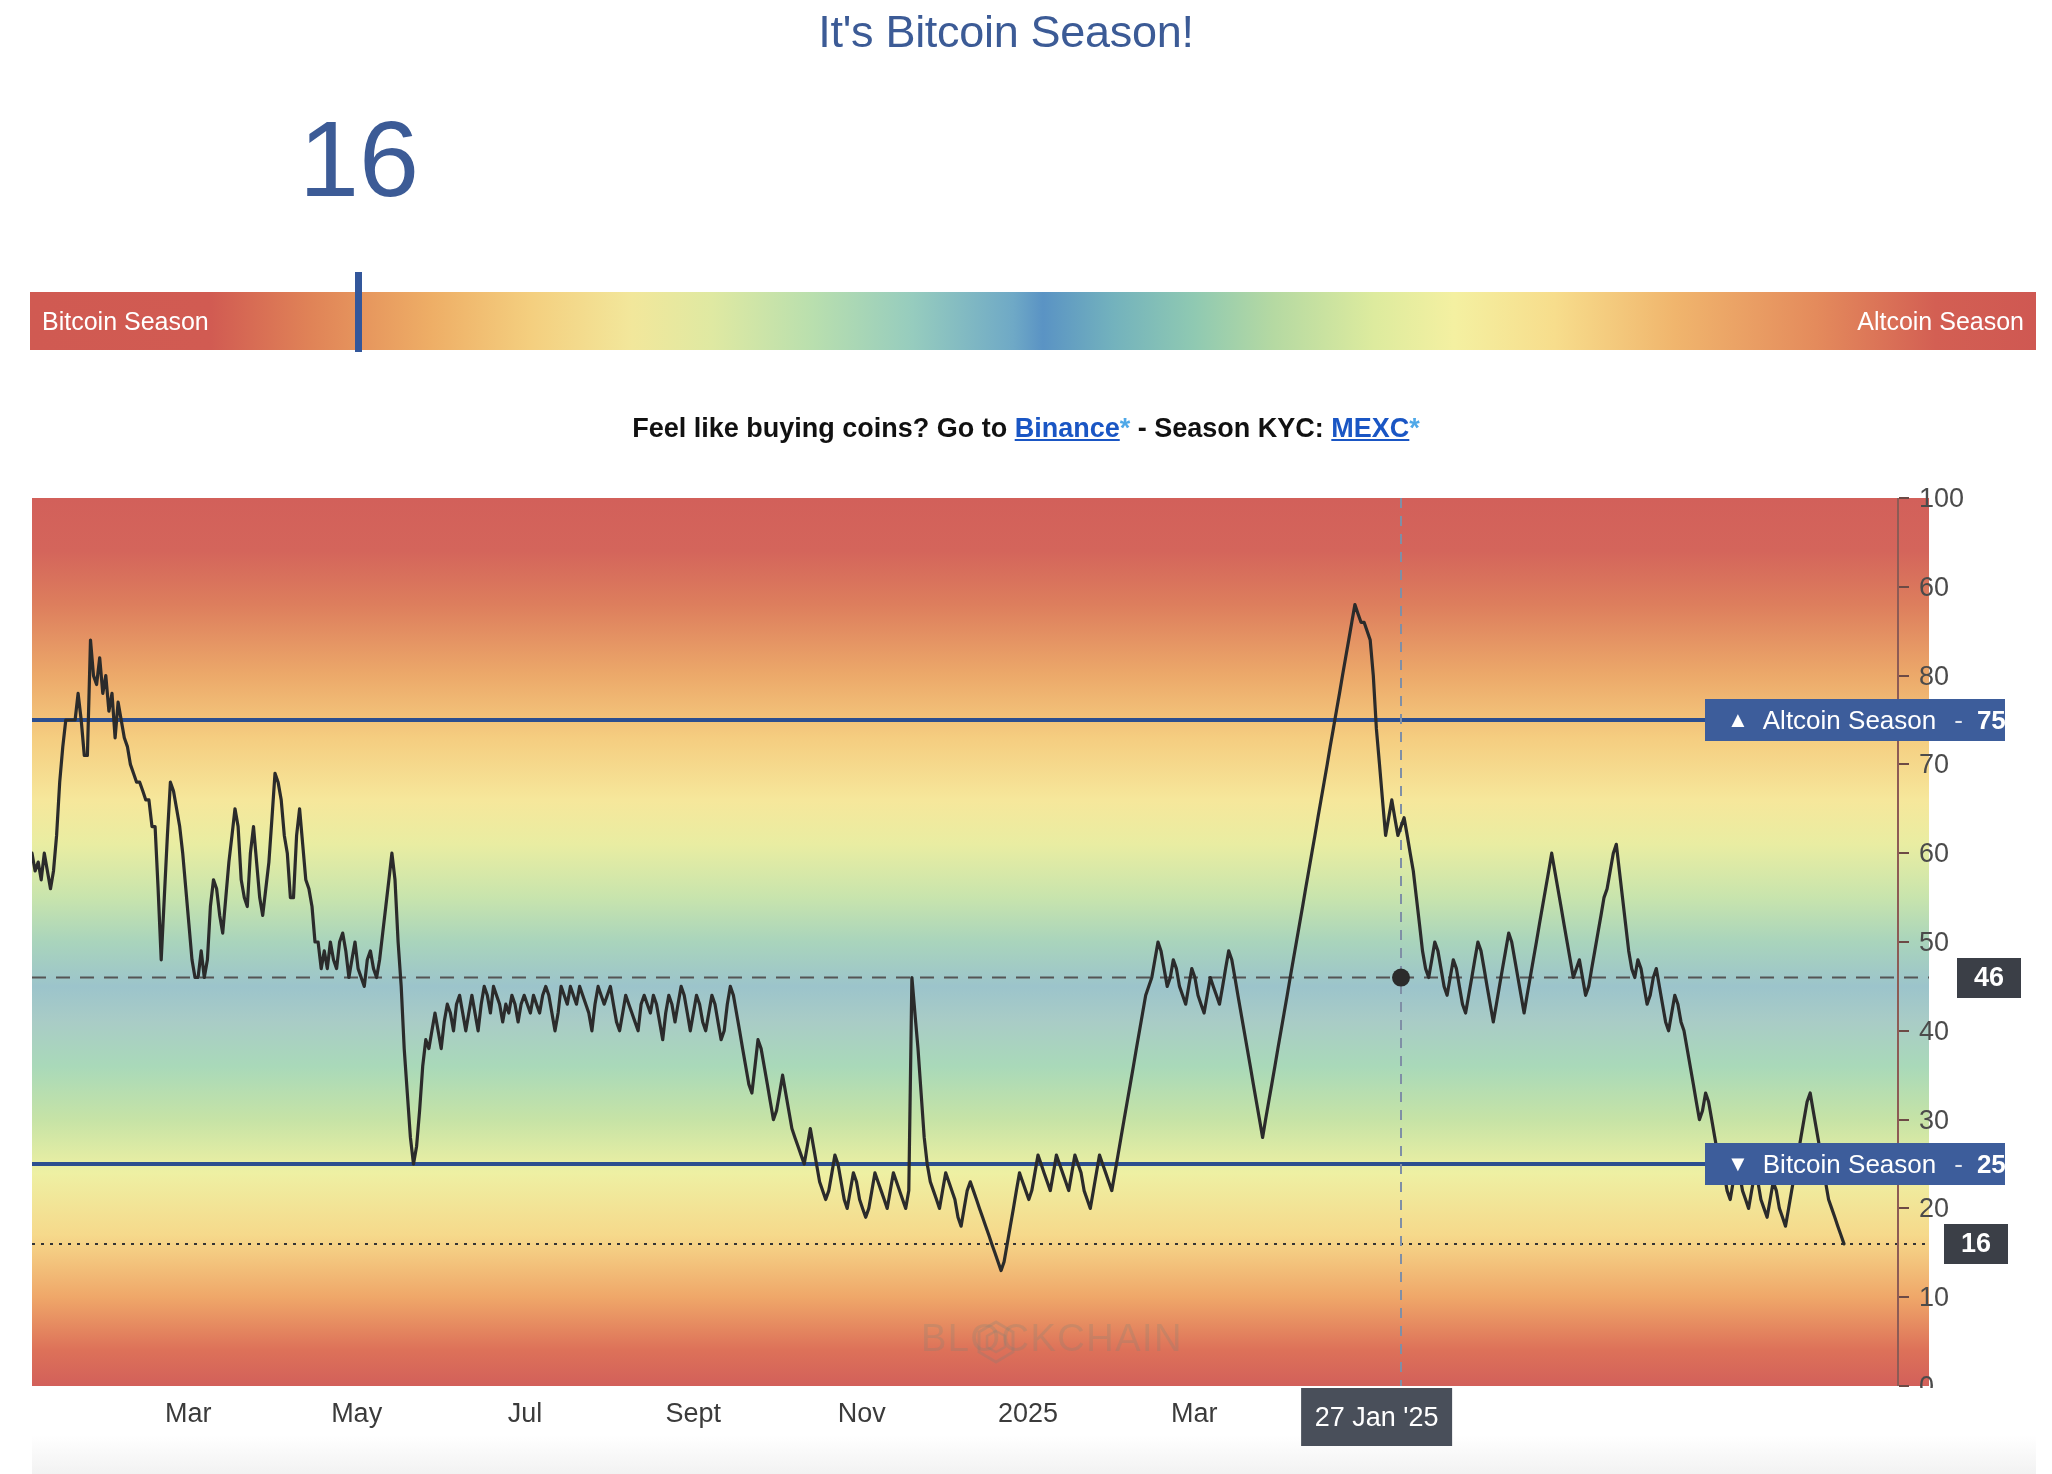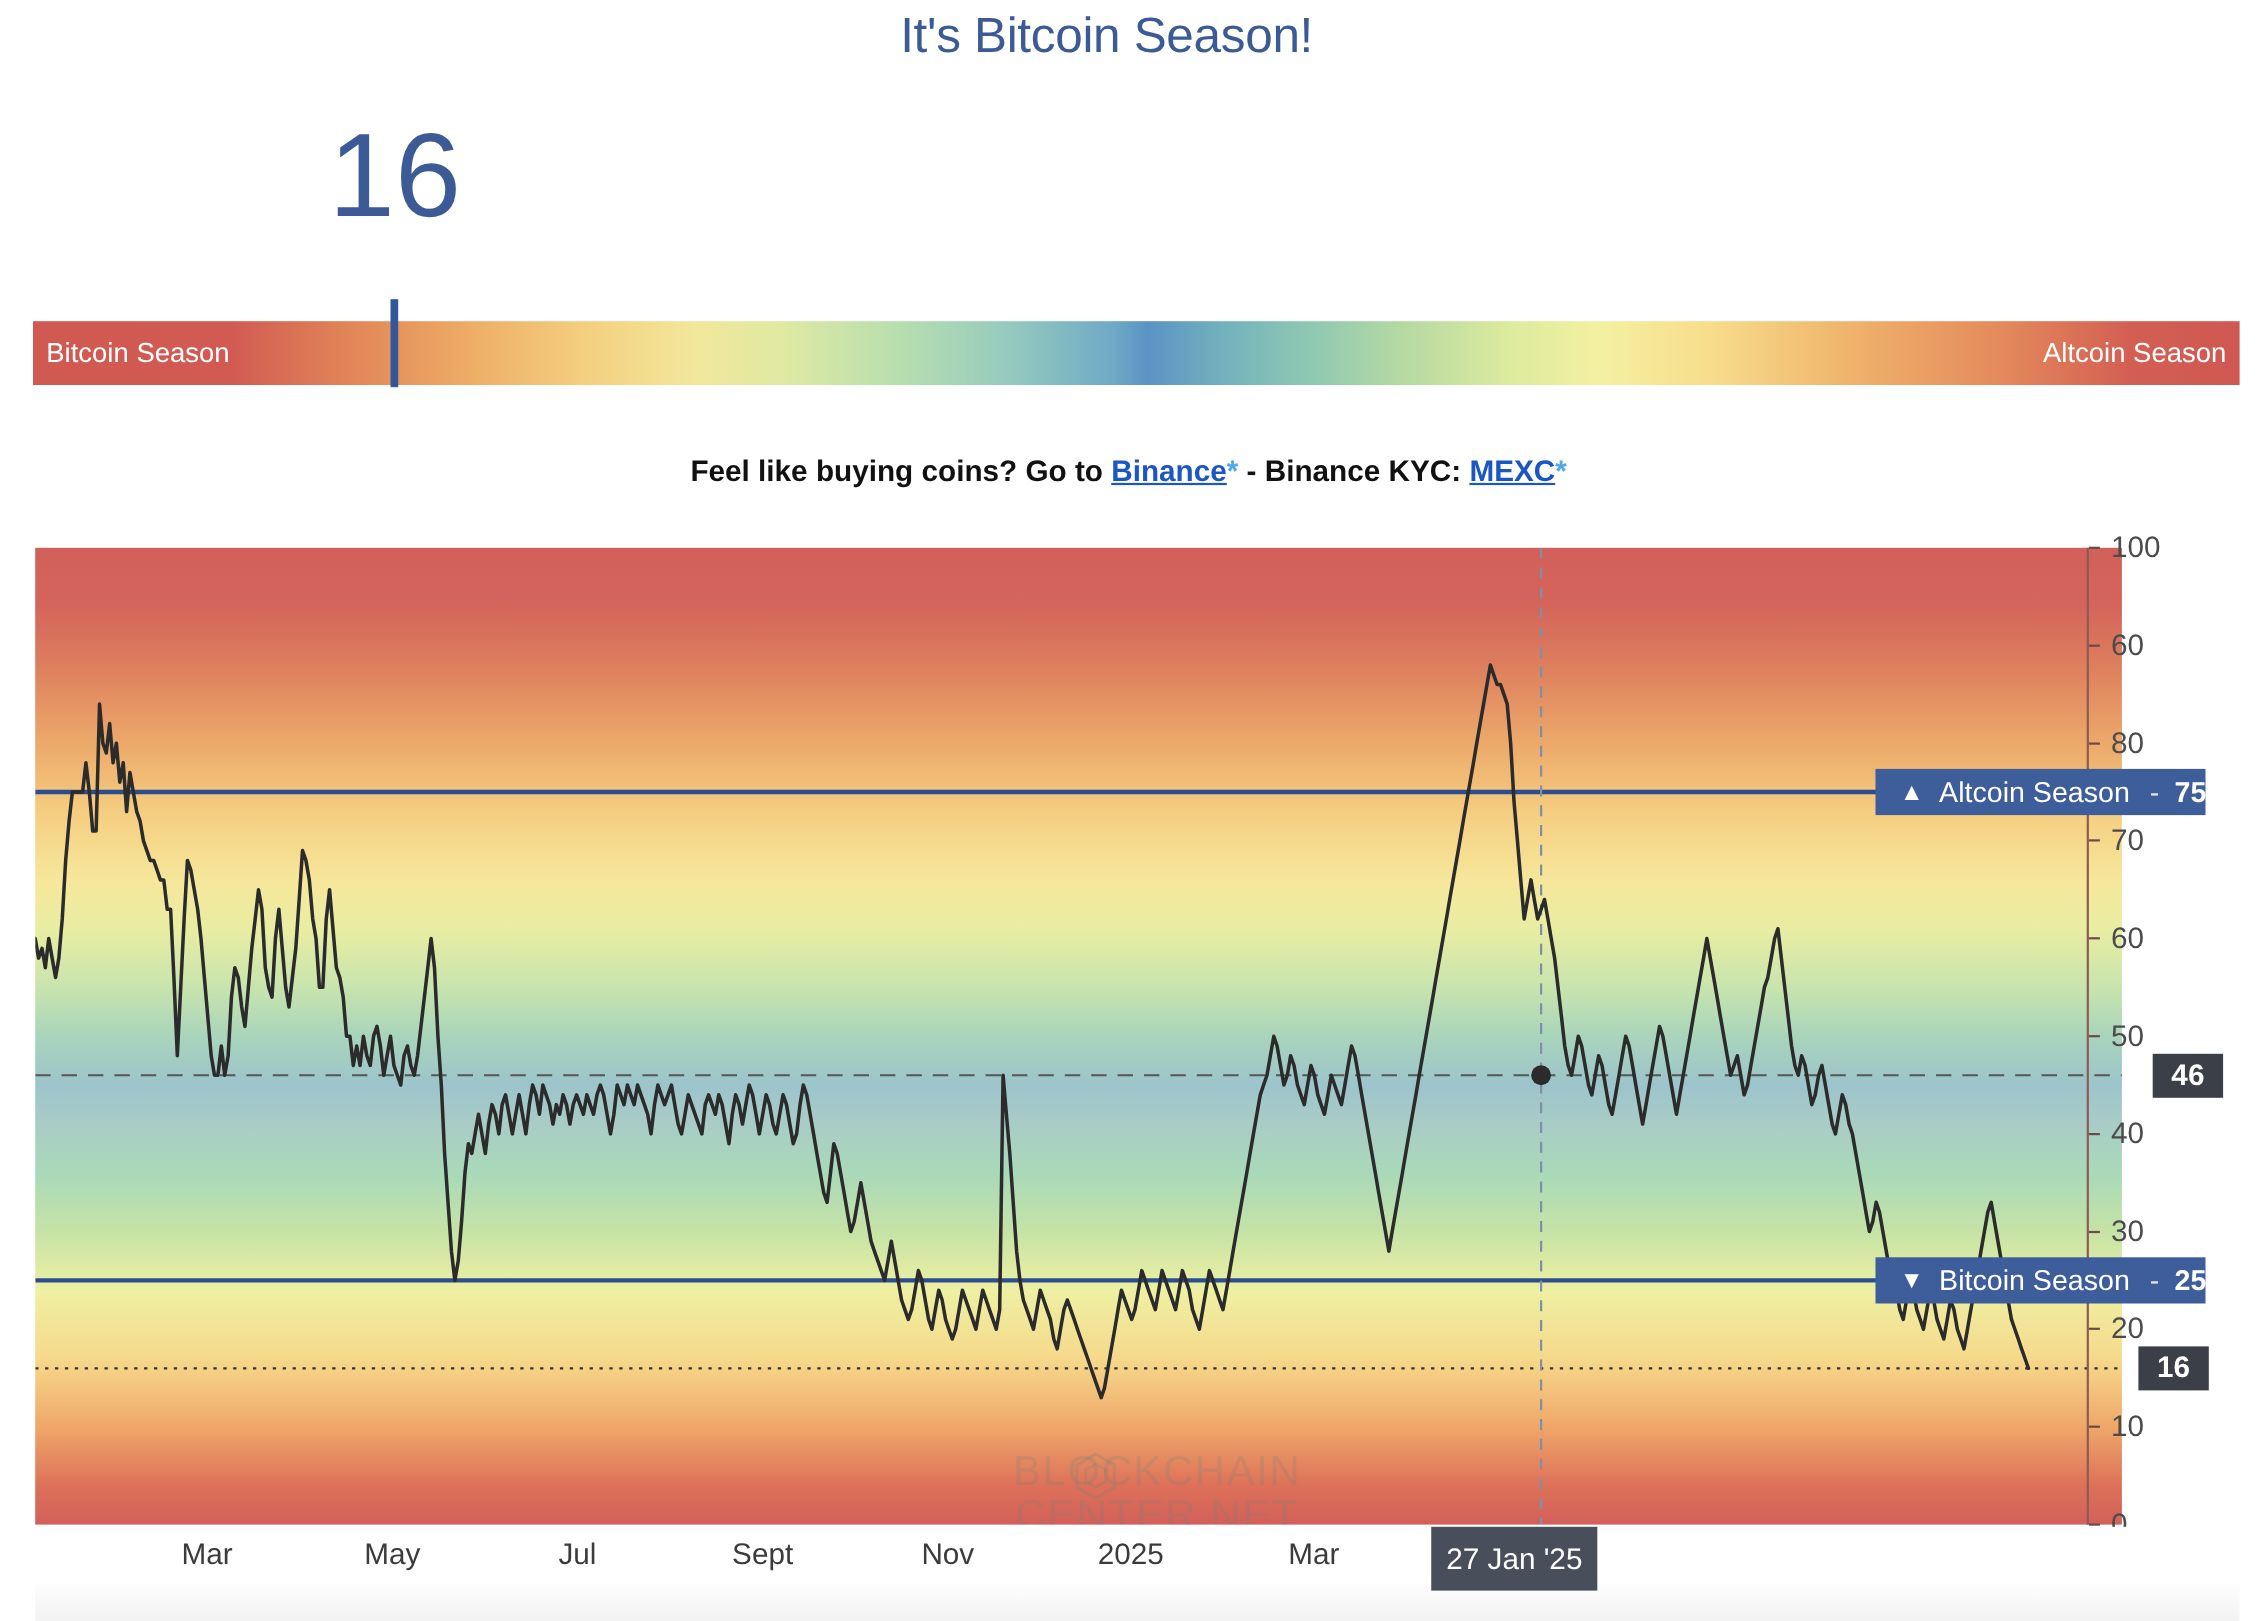--- a/index.html
+++ b/index.html
@@ -293,38 +293,37 @@
 
 <div id="index-value">16</div>
 
 <div id="index-marker"></div>
 <div id="season-bar">
   <span class="season-bar-label" id="season-label-left">Bitcoin Season</span>
   <span class="season-bar-label" id="season-label-right">Altcoin Season</span>
 </div>
 
 <div id="promo-line">
-  <span>Feel like buying coins? Go to </span><a href="#">Binance</a><span class="promo-star">*</span><span> - Binance KYC: </span><a href="#">MEXC</a><span class="promo-star">*</span>
+  <span>Feel like buying coins? Go to </span><a href="#">Binance</a><span class="promo-star">*</span><span> - Season KYC: </span><a href="#">MEXC</a><span class="promo-star">*</span>
 </div>
 
 <div id="chart-frame">
   <div id="chart-plot">
     <svg id="chart-svg" width="1897" height="888">
         <line x1="0" x2="1897" y1="479.52" y2="479.52" stroke="#555555" stroke-width="2" stroke-dasharray="14,10"></line>
         <line x1="0" x2="1897" y1="745.92" y2="745.92" stroke="#333333" stroke-width="2" stroke-dasharray="3,6"></line>
         <line x1="0" x2="1897" y1="222" y2="222" stroke="#2b4e8f" stroke-width="4"></line>
         <line x1="0" x2="1897" y1="666" y2="666" stroke="#2b4e8f" stroke-width="4"></line>
         <line x1="1369" x2="1369" y1="0" y2="888" stroke="#7f8fa6" stroke-width="2" stroke-dasharray="10,8"></line>
         <polyline points="0.0,355.2 3.1,373.0 6.2,364.1 9.2,381.8 12.3,355.2 15.4,373.0 18.5,390.7 21.5,373.0 24.6,337.4 27.7,284.2 30.8,248.6 33.8,222.0 36.9,222.0 40.0,222.0 43.1,222.0 46.1,195.4 49.2,222.0 52.3,257.5 55.4,257.5 58.5,142.1 61.5,177.6 64.6,186.5 67.7,159.8 70.8,195.4 73.8,177.6 76.9,213.1 80.0,195.4 83.1,239.8 86.1,204.2 89.2,222.0 92.3,239.8 95.4,248.6 98.4,266.4 101.5,275.3 104.6,284.2 107.7,284.2 110.8,293.0 113.8,301.9 116.9,301.9 120.0,328.6 123.1,328.6 126.1,390.7 129.2,461.8 132.3,399.6 135.4,337.4 138.4,284.2 141.5,293.0 144.6,310.8 147.7,328.6 150.7,355.2 153.8,390.7 156.9,426.2 160.0,461.8 163.0,479.5 166.1,479.5 169.2,452.9 172.3,479.5 175.4,461.8 178.4,408.5 181.5,381.8 184.6,390.7 187.7,417.4 190.7,435.1 193.8,399.6 196.9,364.1 200.0,337.4 203.0,310.8 206.1,328.6 209.2,381.8 212.3,399.6 215.3,408.5 218.4,355.2 221.5,328.6 224.6,364.1 227.7,399.6 230.7,417.4 233.8,390.7 236.9,364.1 240.0,319.7 243.0,275.3 246.1,284.2 249.2,301.9 252.3,337.4 255.3,355.2 258.4,399.6 261.5,399.6 264.6,337.4 267.6,310.8 270.7,346.3 273.8,381.8 276.9,390.7 280.0,408.5 283.0,444.0 286.1,444.0 289.2,470.6 292.3,452.9 295.3,470.6 298.4,444.0 301.5,461.8 304.6,470.6 307.6,444.0 310.7,435.1 313.8,452.9 316.9,479.5 319.9,461.8 323.0,444.0 326.1,470.6 329.2,479.5 332.3,488.4 335.3,461.8 338.4,452.9 341.5,470.6 344.6,479.5 347.6,461.8 350.7,435.1 353.8,408.5 356.9,381.8 359.9,355.2 363.0,381.8 366.1,444.0 369.2,488.4 372.2,550.6 375.3,595.0 378.4,639.4 381.5,666.0 384.6,648.2 387.6,612.7 390.7,568.3 393.8,541.7 396.9,550.6 399.9,532.8 403.0,515.0 406.1,532.8 409.2,550.6 412.2,523.9 415.3,506.2 418.4,515.0 421.5,532.8 424.5,506.2 427.6,497.3 430.7,515.0 433.8,532.8 436.8,515.0 439.9,497.3 443.0,515.0 446.1,532.8 449.2,506.2 452.2,488.4 455.3,497.3 458.4,515.0 461.5,488.4 464.5,497.3 467.6,506.2 470.7,523.9 473.8,506.2 476.8,515.0 479.9,497.3 483.0,506.2 486.1,523.9 489.1,506.2 492.2,497.3 495.3,506.2 498.4,515.0 501.5,497.3 504.5,506.2 507.6,515.0 510.7,497.3 513.8,488.4 516.8,497.3 519.9,515.0 523.0,532.8 526.1,515.0 529.1,488.4 532.2,497.3 535.3,506.2 538.4,488.4 541.4,497.3 544.5,506.2 547.6,488.4 550.7,497.3 553.8,506.2 556.8,515.0 559.9,532.8 563.0,506.2 566.1,488.4 569.1,497.3 572.2,506.2 575.3,497.3 578.4,488.4 581.4,506.2 584.5,523.9 587.6,532.8 590.7,515.0 593.7,497.3 596.8,506.2 599.9,515.0 603.0,523.9 606.1,532.8 609.1,506.2 612.2,497.3 615.3,506.2 618.4,515.0 621.4,497.3 624.5,506.2 627.6,523.9 630.7,541.7 633.7,515.0 636.8,497.3 639.9,506.2 643.0,523.9 646.0,506.2 649.1,488.4 652.2,497.3 655.3,515.0 658.3,532.8 661.4,515.0 664.5,497.3 667.6,506.2 670.7,523.9 673.7,532.8 676.8,515.0 679.9,497.3 683.0,506.2 686.0,523.9 689.1,541.7 692.2,532.8 695.3,506.2 698.3,488.4 701.4,497.3 704.5,515.0 707.6,532.8 710.6,550.6 713.7,568.3 716.8,586.1 719.9,595.0 723.0,568.3 726.0,541.7 729.1,550.6 732.2,568.3 735.3,586.1 738.3,603.8 741.4,621.6 744.5,612.7 747.6,595.0 750.6,577.2 753.7,595.0 756.8,612.7 759.9,630.5 762.9,639.4 766.0,648.2 769.1,657.1 772.2,666.0 775.3,648.2 778.3,630.5 781.4,648.2 784.5,666.0 787.6,683.8 790.6,692.6 793.7,701.5 796.8,692.6 799.9,674.9 802.9,657.1 806.0,666.0 809.1,683.8 812.2,701.5 815.2,710.4 818.3,692.6 821.4,674.9 824.5,683.8 827.6,701.5 830.6,710.4 833.7,719.3 836.8,710.4 839.9,692.6 842.9,674.9 846.0,683.8 849.1,692.6 852.2,701.5 855.2,710.4 858.3,692.6 861.4,674.9 864.5,683.8 867.5,692.6 870.6,701.5 873.7,710.4 876.8,692.6 879.9,479.5 882.9,515.0 886.0,550.6 889.1,595.0 892.2,639.4 895.2,666.0 898.3,683.8 901.4,692.6 904.5,701.5 907.5,710.4 910.6,692.6 913.7,674.9 916.8,683.8 919.8,692.6 922.9,701.5 926.0,719.3 929.1,728.2 932.1,710.4 935.2,692.6 938.3,683.8 941.4,692.6 944.5,701.5 947.5,710.4 950.6,719.3 953.7,728.2 956.8,737.0 959.8,745.9 962.9,754.8 966.0,763.7 969.1,772.6 972.1,763.7 975.2,745.9 978.3,728.2 981.4,710.4 984.4,692.6 987.5,674.9 990.6,683.8 993.7,692.6 996.8,701.5 999.8,692.6 1002.9,674.9 1006.0,657.1 1009.1,666.0 1012.1,674.9 1015.2,683.8 1018.3,692.6 1021.4,674.9 1024.4,657.1 1027.5,666.0 1030.6,674.9 1033.7,683.8 1036.7,692.6 1039.8,674.9 1042.9,657.1 1046.0,666.0 1049.1,674.9 1052.1,692.6 1055.2,701.5 1058.3,710.4 1061.4,692.6 1064.4,674.9 1067.5,657.1 1070.6,666.0 1073.7,674.9 1076.7,683.8 1079.8,692.6 1082.9,674.9 1086.0,657.1 1089.0,639.4 1092.1,621.6 1095.2,603.8 1098.3,586.1 1101.4,568.3 1104.4,550.6 1107.5,532.8 1110.6,515.0 1113.7,497.3 1116.7,488.4 1119.8,479.5 1122.9,461.8 1126.0,444.0 1129.0,452.9 1132.1,470.6 1135.2,488.4 1138.3,479.5 1141.3,461.8 1144.4,470.6 1147.5,488.4 1150.6,497.3 1153.7,506.2 1156.7,488.4 1159.8,470.6 1162.9,479.5 1166.0,497.3 1169.0,506.2 1172.1,515.0 1175.2,497.3 1178.3,479.5 1181.3,488.4 1184.4,497.3 1187.5,506.2 1190.6,488.4 1193.6,470.6 1196.7,452.9 1199.8,461.8 1202.9,479.5 1205.9,497.3 1209.0,515.0 1212.1,532.8 1215.2,550.6 1218.3,568.3 1221.3,586.1 1224.4,603.8 1227.5,621.6 1230.6,639.4 1233.6,621.6 1236.7,603.8 1239.8,586.1 1242.9,568.3 1245.9,550.6 1249.0,532.8 1252.1,515.0 1255.2,497.3 1258.2,479.5 1261.3,461.8 1264.4,444.0 1267.5,426.2 1270.6,408.5 1273.6,390.7 1276.7,373.0 1279.8,355.2 1282.9,337.4 1285.9,319.7 1289.0,301.9 1292.1,284.2 1295.2,266.4 1298.2,248.6 1301.3,230.9 1304.4,213.1 1307.5,195.4 1310.5,177.6 1313.6,159.8 1316.7,142.1 1319.8,124.3 1322.9,106.6 1325.9,115.4 1329.0,124.3 1332.1,124.3 1335.2,133.2 1338.2,142.1 1341.3,177.6 1344.4,230.9 1347.5,266.4 1350.5,301.9 1353.6,337.4 1356.7,319.7 1359.8,301.9 1362.8,319.7 1365.9,337.4 1369.0,328.6 1372.1,319.7 1375.2,337.4 1378.2,355.2 1381.3,373.0 1384.4,399.6 1387.5,426.2 1390.5,452.9 1393.6,470.6 1396.7,479.5 1399.8,461.8 1402.8,444.0 1405.9,452.9 1409.0,470.6 1412.1,488.4 1415.1,497.3 1418.2,479.5 1421.3,461.8 1424.4,470.6 1427.4,488.4 1430.5,506.2 1433.6,515.0 1436.7,497.3 1439.8,479.5 1442.8,461.8 1445.9,444.0 1449.0,452.9 1452.1,470.6 1455.1,488.4 1458.2,506.2 1461.3,523.9 1464.4,506.2 1467.4,488.4 1470.5,470.6 1473.6,452.9 1476.7,435.1 1479.7,444.0 1482.8,461.8 1485.9,479.5 1489.0,497.3 1492.1,515.0 1495.1,497.3 1498.2,479.5 1501.3,461.8 1504.4,444.0 1507.4,426.2 1510.5,408.5 1513.6,390.7 1516.7,373.0 1519.7,355.2 1522.8,373.0 1525.9,390.7 1529.0,408.5 1532.0,426.2 1535.1,444.0 1538.2,461.8 1541.3,479.5 1544.4,470.6 1547.4,461.8 1550.5,479.5 1553.6,497.3 1556.7,488.4 1559.7,470.6 1562.8,452.9 1565.9,435.1 1569.0,417.4 1572.0,399.6 1575.1,390.7 1578.2,373.0 1581.3,355.2 1584.3,346.3 1587.4,373.0 1590.5,399.6 1593.6,426.2 1596.7,452.9 1599.7,470.6 1602.8,479.5 1605.9,461.8 1609.0,470.6 1612.0,488.4 1615.1,506.2 1618.2,497.3 1621.3,479.5 1624.3,470.6 1627.4,488.4 1630.5,506.2 1633.6,523.9 1636.6,532.8 1639.7,515.0 1642.8,497.3 1645.9,506.2 1649.0,523.9 1652.0,532.8 1655.1,550.6 1658.2,568.3 1661.3,586.1 1664.3,603.8 1667.4,621.6 1670.5,612.7 1673.6,595.0 1676.6,603.8 1679.7,621.6 1682.8,639.4 1685.9,657.1 1688.9,666.0 1692.0,674.9 1695.1,692.6 1698.2,701.5 1701.2,683.8 1704.3,666.0 1707.4,674.9 1710.5,692.6 1713.6,701.5 1716.6,710.4 1719.7,692.6 1722.8,674.9 1725.9,683.8 1728.9,701.5 1732.0,710.4 1735.1,719.3 1738.2,701.5 1741.2,683.8 1744.3,692.6 1747.4,710.4 1750.5,719.3 1753.5,728.2 1756.6,710.4 1759.7,692.6 1762.8,674.9 1765.9,657.1 1768.9,639.4 1772.0,621.6 1775.1,603.8 1778.2,595.0 1781.2,612.7 1784.3,630.5 1787.4,648.2 1790.5,666.0 1793.5,683.8 1796.6,701.5 1799.7,710.4 1802.8,719.3 1805.8,728.2 1808.9,737.0 1812.0,745.9" fill="none" stroke="#2b2b2b" stroke-width="3.2" stroke-linejoin="round" stroke-linecap="round"></polyline>
         <circle cx="1369" cy="479.52" r="9" fill="#2b2b2b"></circle>
       </svg>
 
     <div id="watermark">
       <div>BLOCKCHAIN</div>
-      <div>CENTER.NET</div>
     </div>
     <svg id="watermark-hex" viewBox="0 0 40 44">
       <polygon points="20,2 37,12 37,32 20,42 3,32 3,12" fill="none" stroke="#6e827d" stroke-width="3"></polygon>
       <polygon points="20,11 29,16 29,27 20,32 11,27 11,16" fill="none" stroke="#6e827d" stroke-width="2.5"></polygon>
     </svg>
   </div>
 </div>
 
 <div id="y-axis">
   <div id="y-axis-line"></div>

